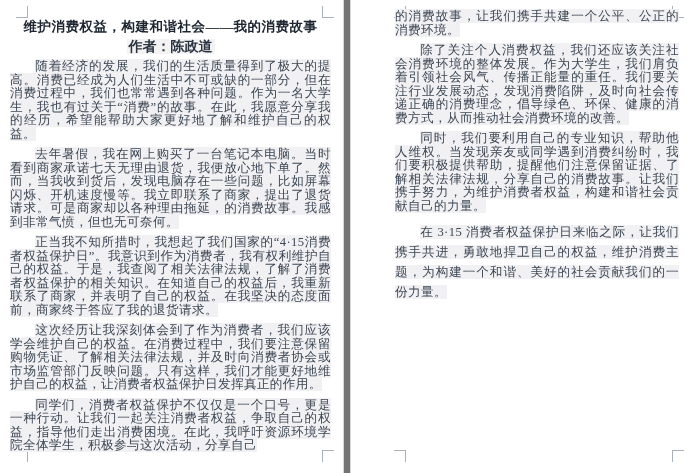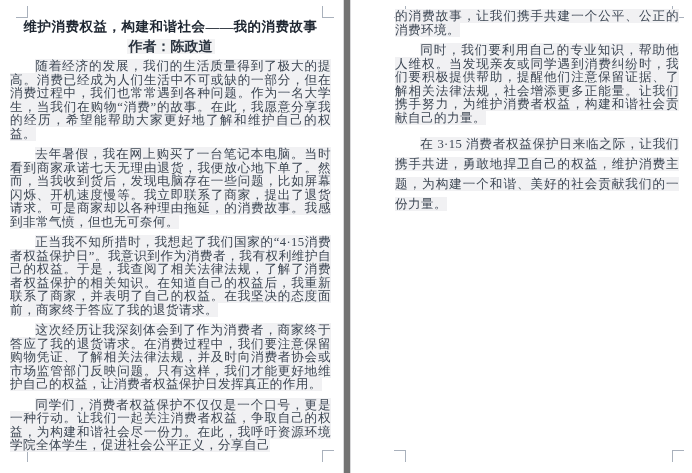--- a/index.html
+++ b/index.html
@@ -63,34 +63,35 @@
   <div class="page page-left">
     <div class="mark tl" style="left:16px;top:6px;"></div>
     <div class="mark tr" style="left:322px;top:6px;"></div>
     <div class="mark bl" style="left:16px;top:450px;"></div>
     <div class="mark br" style="left:322px;top:450px;"></div>
 
     <div class="content content-left">
       <h1 class="doc-title">维护消费权益，构建和谐社会——我的消费故事</h1>
       <div class="doc-author"><span class="shade">作者：陈政道</span></div>
 
-      <p class="body-p"><span class="shade">随着经济的发展，我们的生活质量得到了极大的提高。消费已经成为人们生活中不可或缺的一部分，但在消费过程中，我们也常常遇到各种问题。作为一名大学生，当我们在购物“消费”的故事。在此，我愿意分享我的经历，希望能帮助大家更好地了解和维护自己的权益。</span></p>
+      <p class="body-p"><span class="shade">随着经济的发展，我们的生活质量得到了极大的提高。消费已经成为人们生活中不可或缺的一部分，但在消费过程中，我们也常常遇到各种问题。作为一名大学生，我也有过关于“消费”的故事。在此，我愿意分享我的经历，希望能帮助大家更好地了解和维护自己的权益。</span></p>
       <p class="body-p"><span class="shade">去年暑假，我在网上购买了一台笔记本电脑。当时看到商家承诺七天无理由退货，我便放心地下单了。然而，当我收到货后，发现电脑存在一些问题，比如屏幕闪烁、开机速度慢等。我立即联系了商家，提出了退货请求。可是商家却以各种理由拖延，的消费故事。我感到非常气愤，但也无可奈何。</span></p>
       <p class="body-p"><span class="shade">正当我不知所措时，我想起了我们国家的“4·15消费者权益保护日”。我意识到作为消费者，我有权利维护自己的权益。于是，我查阅了相关法律法规，了解了消费者权益保护的相关知识。在知道自己的权益后，我重新联系了商家，并表明了自己的权益。在我坚决的态度面前，商家终于答应了我的退货请求。</span></p>
-      <p class="body-p"><span class="shade">这次经历让我深刻体会到了作为消费者，商家终于答应了我的退货请求。在消费过程中，我们要注意保留购物凭证、了解相关法律法规，并及时向消费者协会或市场监管部门反映问题。只有这样，我们才能更好地维护自己的权益，让消费者权益保护日发挥真正的作用。</span></p>
-      <p class="body-p"><span class="shade">同学们，消费者权益保护不仅仅是一个口号，更是一种行动。让我们一起关注消费者权益，争取自己的权益，为构建和谐社会尽一份力。在此，我呼吁资源环境学院全体学生，促进社会公平正义，分享自己</span></p>
+      <p class="body-p"><span class="shade">这次经历让我深刻体会到了作为消费者，我们应该学会维护自己的权益。在消费过程中，我们要注意保留购物凭证、了解相关法律法规，并及时向消费者协会或市场监管部门反映问题。只有这样，我们才能更好地维护自己的权益，让消费者权益保护日发挥真正的作用。</span></p>
+      <p class="body-p"><span class="shade">同学们，消费者权益保护不仅仅是一个口号，更是一种行动。让我们一起关注消费者权益，争取自己的权益，指导他们走出消费困境。在此，我呼吁资源环境学院全体学生，积极参与这次活动，分享自己</span></p>
     </div>
   </div>
 
   <div class="page page-right">
     <div class="mark tl" style="left:43px;top:6px;"></div>
     <div class="mark tr" style="left:321px;top:6px;"></div>
     <div class="mark bl" style="left:43px;top:450px;"></div>
     <div class="mark br" style="left:321px;top:450px;"></div>
 
     <div class="content content-right">
       <p class="body-p no-indent" style="margin-top:2px;"><span class="shade">的消费故事，让我们携手共建一个公平、公正的消费环境。</span></p>
-      <p class="body-p"><span class="shade">同时，我们要利用自己的专业知识，帮助他人维权。当发现亲友或同学遇到消费纠纷时，我们要积极提供帮助，提醒他们注意保留证据、了解相关法律法规，社会增添更多正能量。让我们携手努力，为维护消费者权益，构建和谐社会贡献自己的力量。</span></p>
+      <p class="body-p"><span class="shade">除了关注个人消费权益，我们还应该关注社会消费环境的整体发展。作为大学生，我们肩负着引领社会风气、传播正能量的重任。我们要关注行业发展动态，发现消费陷阱，及时向社会传递正确的消费理念，倡导绿色、环保、健康的消费方式，从而推动社会消费环境的改善。</span></p>
+      <p class="body-p"><span class="shade">同时，我们要利用自己的专业知识，帮助他人维权。当发现亲友或同学遇到消费纠纷时，我们要积极提供帮助，提醒他们注意保留证据、了解相关法律法规，分享自己的消费故事。让我们携手努力，为维护消费者权益，构建和谐社会贡献自己的力量。</span></p>
       <p class="body-p loose"><span class="shade">在 3·15 消费者权益保护日来临之际，让我们携手共进，勇敢地捍卫自己的权益，维护消费主题，为构建一个和谐、美好的社会贡献我们的一份力量。</span></p>
     </div>
   </div>
 
 </div>
 
 </body></html>

